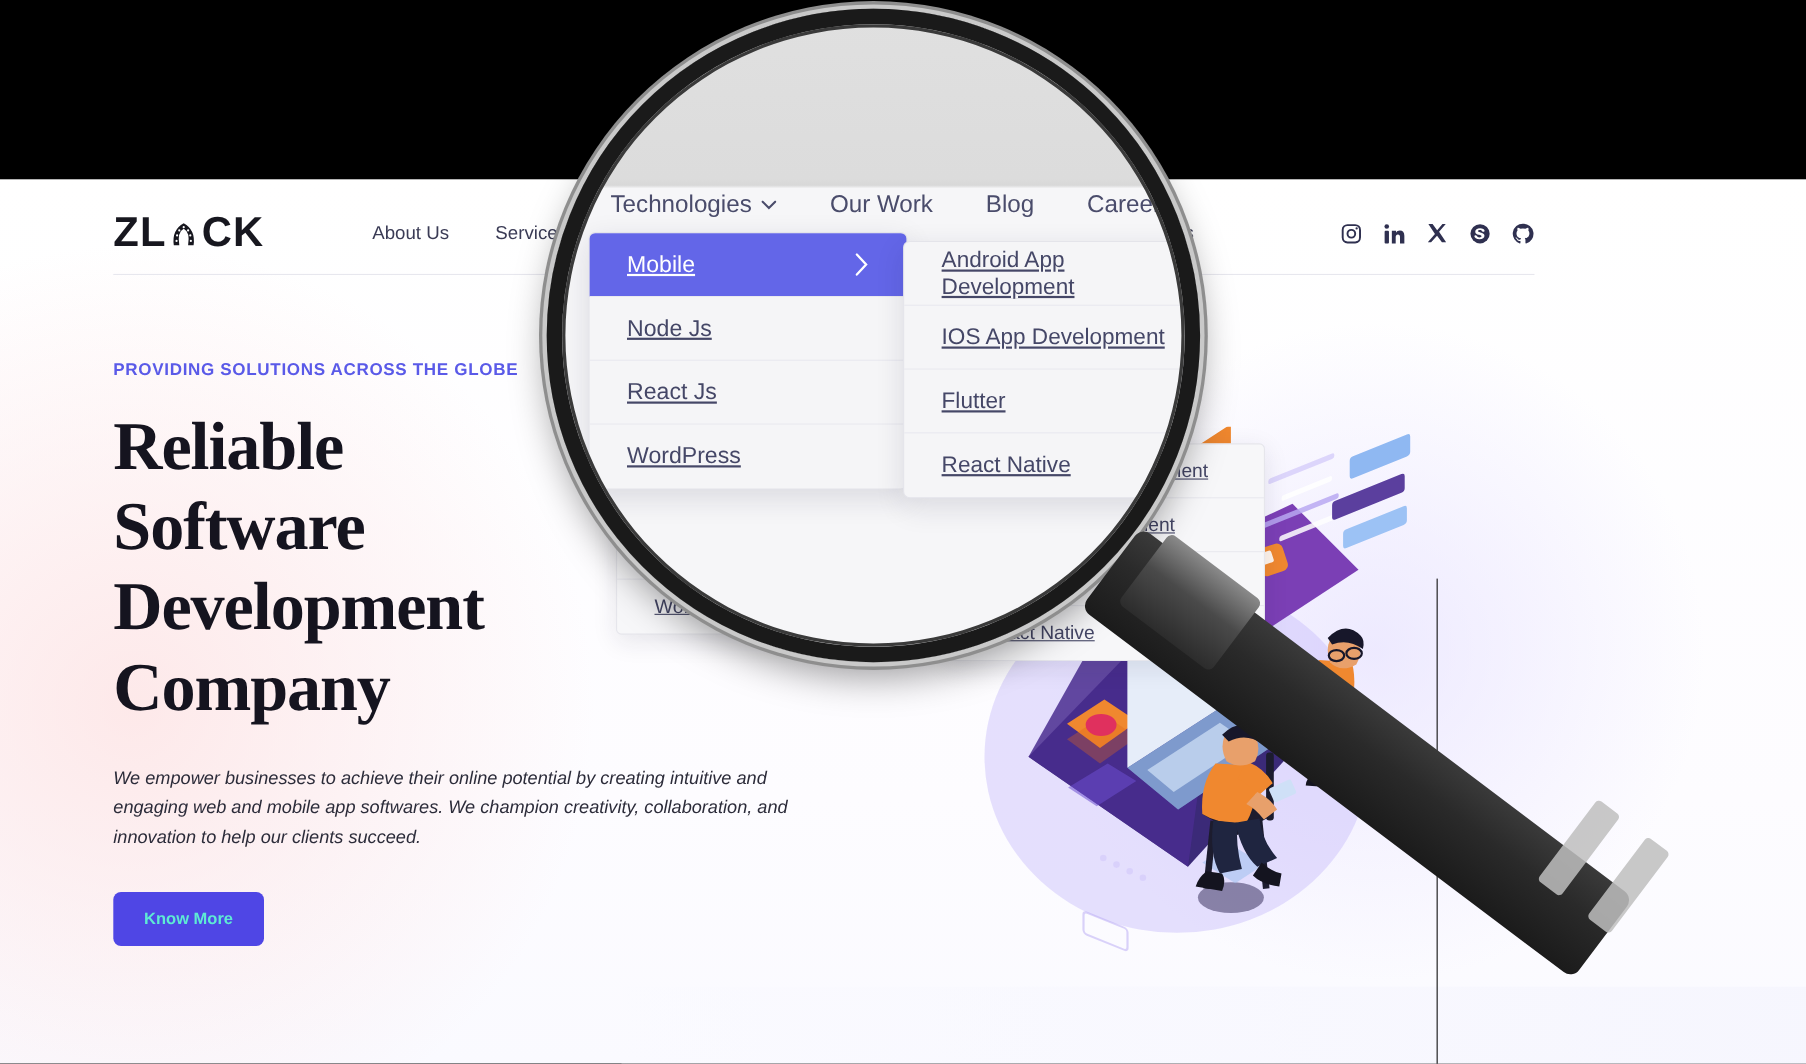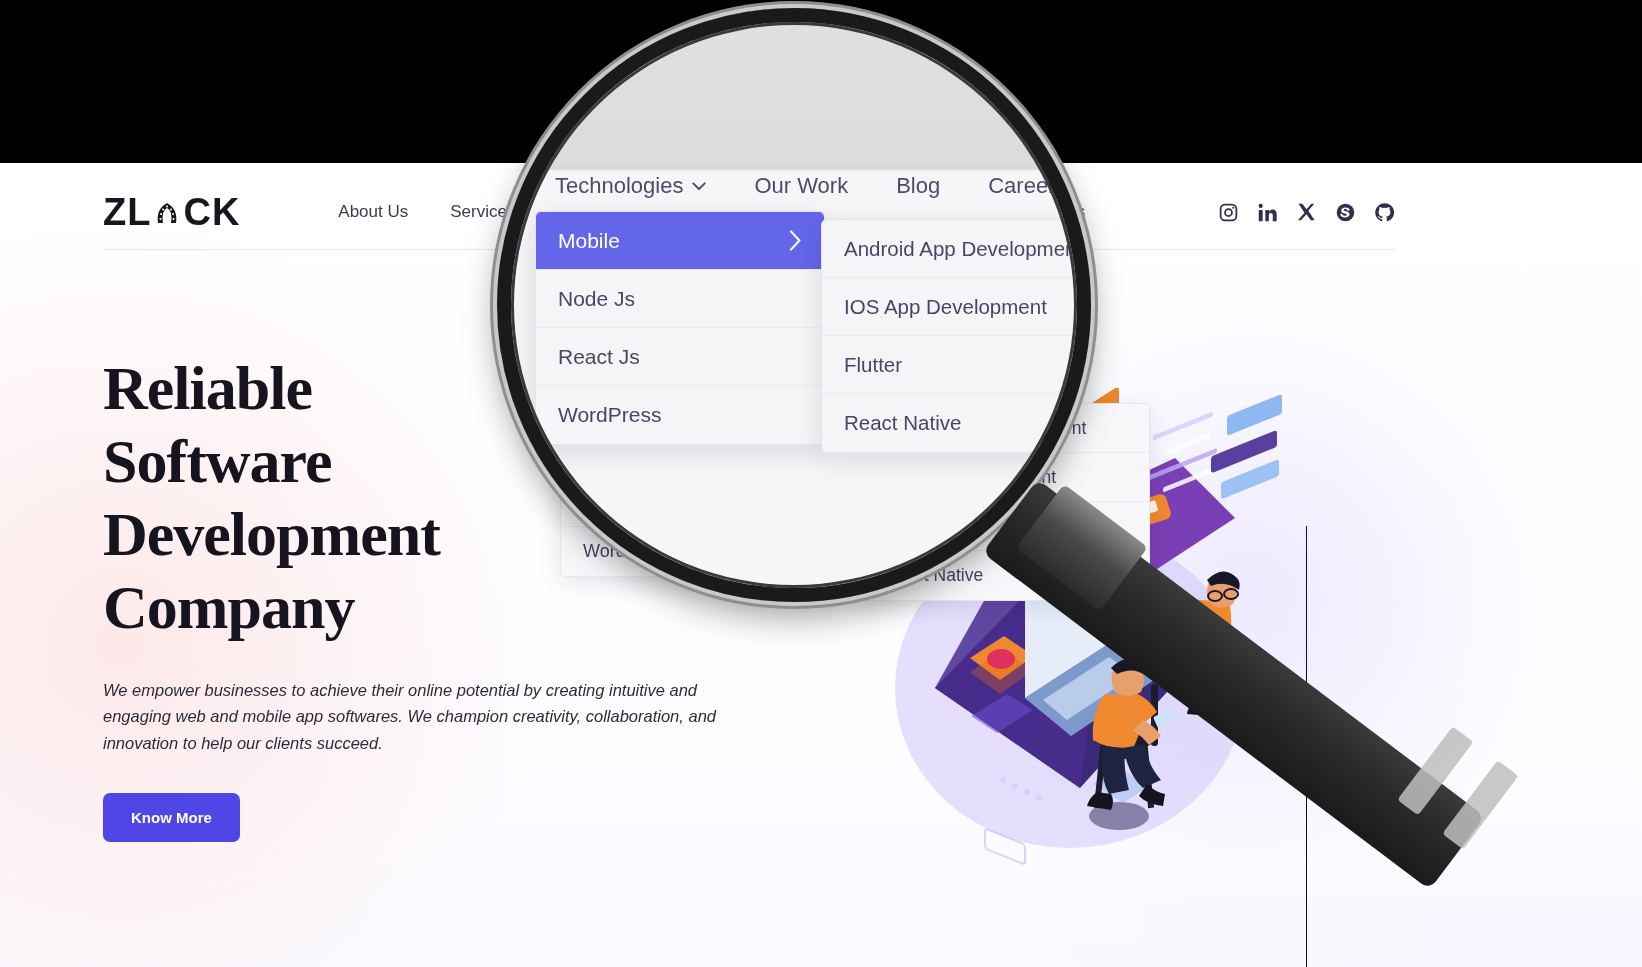--- a/index.html
+++ b/index.html
@@ -50,37 +50,37 @@
 
   
   .hero{ position:absolute; left:103px; top:165px; width:660px; }
   .eyebrow{ font-size:15.5px; letter-spacing:.6px; color:#5a5ae8; font-weight:600; }
   .headline{
     margin-top:24px; font-size:62px; line-height:1.18; font-weight:800;
     color:#15141f; letter-spacing:-1px; max-width:430px;font-family:Liberation Serif, serif;
   }
   .lede{ margin-top:32px; font-size:16.5px; line-height:1.62; color:#2c2c3a; max-width:625px;font-style:italic; }
   .cta{
-    margin-top:36px; display:inline-block; background:#4f46e5; color:#ffffff;
+    margin-top:36px; display:inline-block; background:#4f46e5; color:#5eead4;
     font-size:15px; font-weight:700; padding:16px 28px; border-radius:7px;
     border:none; cursor:pointer;
   }
 
   
   .illus{ position:absolute; left:875px; top:225px; width:430px; height:480px; }
 
   
   .dd{
     position:absolute; left:560px; top:216px; width:297px;
     background:#f7f7f9; border:1px solid #e6e6ec; border-radius:5px;
     box-shadow:0 6px 22px rgba(25,25,60,.10);
   }
   .dd-item{
     height:49px; display:flex; align-items:center; justify-content:space-between;
-    padding:0 22px; font-size:18px; color:#454767; border-bottom:1px solid #e9e9ef;
+    padding:0 34px; font-size:18px; color:#454767; border-bottom:1px solid #e9e9ef;text-decoration:underline;
   }
   .dd-item:last-child{ border-bottom:none; }
   .dd-item.active{ background:#6366e8; color:#fff; }
   .dd-item .arw{ width:10px; height:16px; }
 
   .dd2{
     position:absolute; left:860px; top:240px; width:290px;
     background:#f7f7f9; border:1px solid #e6e6ec; border-radius:5px;
     box-shadow:0 6px 22px rgba(25,25,60,.10);
   }
@@ -286,20 +286,21 @@
         </span>
         <span>
           <svg width="21" height="21" viewBox="0 0 24 24" fill="#2f3050">
             <path d="M12 1.5a10.5 10.5 0 00-3.3 20.5c.5.1.7-.2.7-.5v-2c-2.9.6-3.5-1.4-3.5-1.4-.5-1.2-1.2-1.5-1.2-1.5-.9-.6.1-.6.1-.6 1 .1 1.6 1.1 1.6 1.1.9 1.6 2.4 1.1 3 .9.1-.7.4-1.1.7-1.4-2.3-.3-4.8-1.2-4.8-5.2 0-1.2.4-2.1 1.1-2.8-.1-.3-.5-1.4.1-2.9 0 0 .9-.3 2.9 1.1a9.9 9.9 0 015.2 0c2-1.4 2.9-1.1 2.9-1.1.6 1.5.2 2.6.1 2.9.7.7 1.1 1.6 1.1 2.8 0 4-2.5 4.9-4.8 5.2.4.3.7 1 .7 2v3c0 .3.2.6.7.5A10.5 10.5 0 0012 1.5z"></path>
           </svg>
         </span>
       </div>
     </div>
 
     <div class="hero">
+      <div class="eyebrow">PROVIDING SOLUTIONS ACROSS THE GLOBE</div>
       <h1 class="headline">Reliable Software Development Company</h1>
       <p class="lede">We empower businesses to achieve their online potential by creating intuitive and engaging web and mobile app softwares. We champion creativity, collaboration, and innovation to help our clients succeed.</p>
       <button class="cta">Know More</button>
     </div>
 
     <div class="dd">
       <div class="dd-item active">
         <span>Mobile</span>
         <svg class="arw" viewBox="0 0 10 16">
           <path d="M1.5 1 L8 8 L1.5 15" fill="none" stroke="#fff" stroke-width="1.7" stroke-linecap="round"></path>

